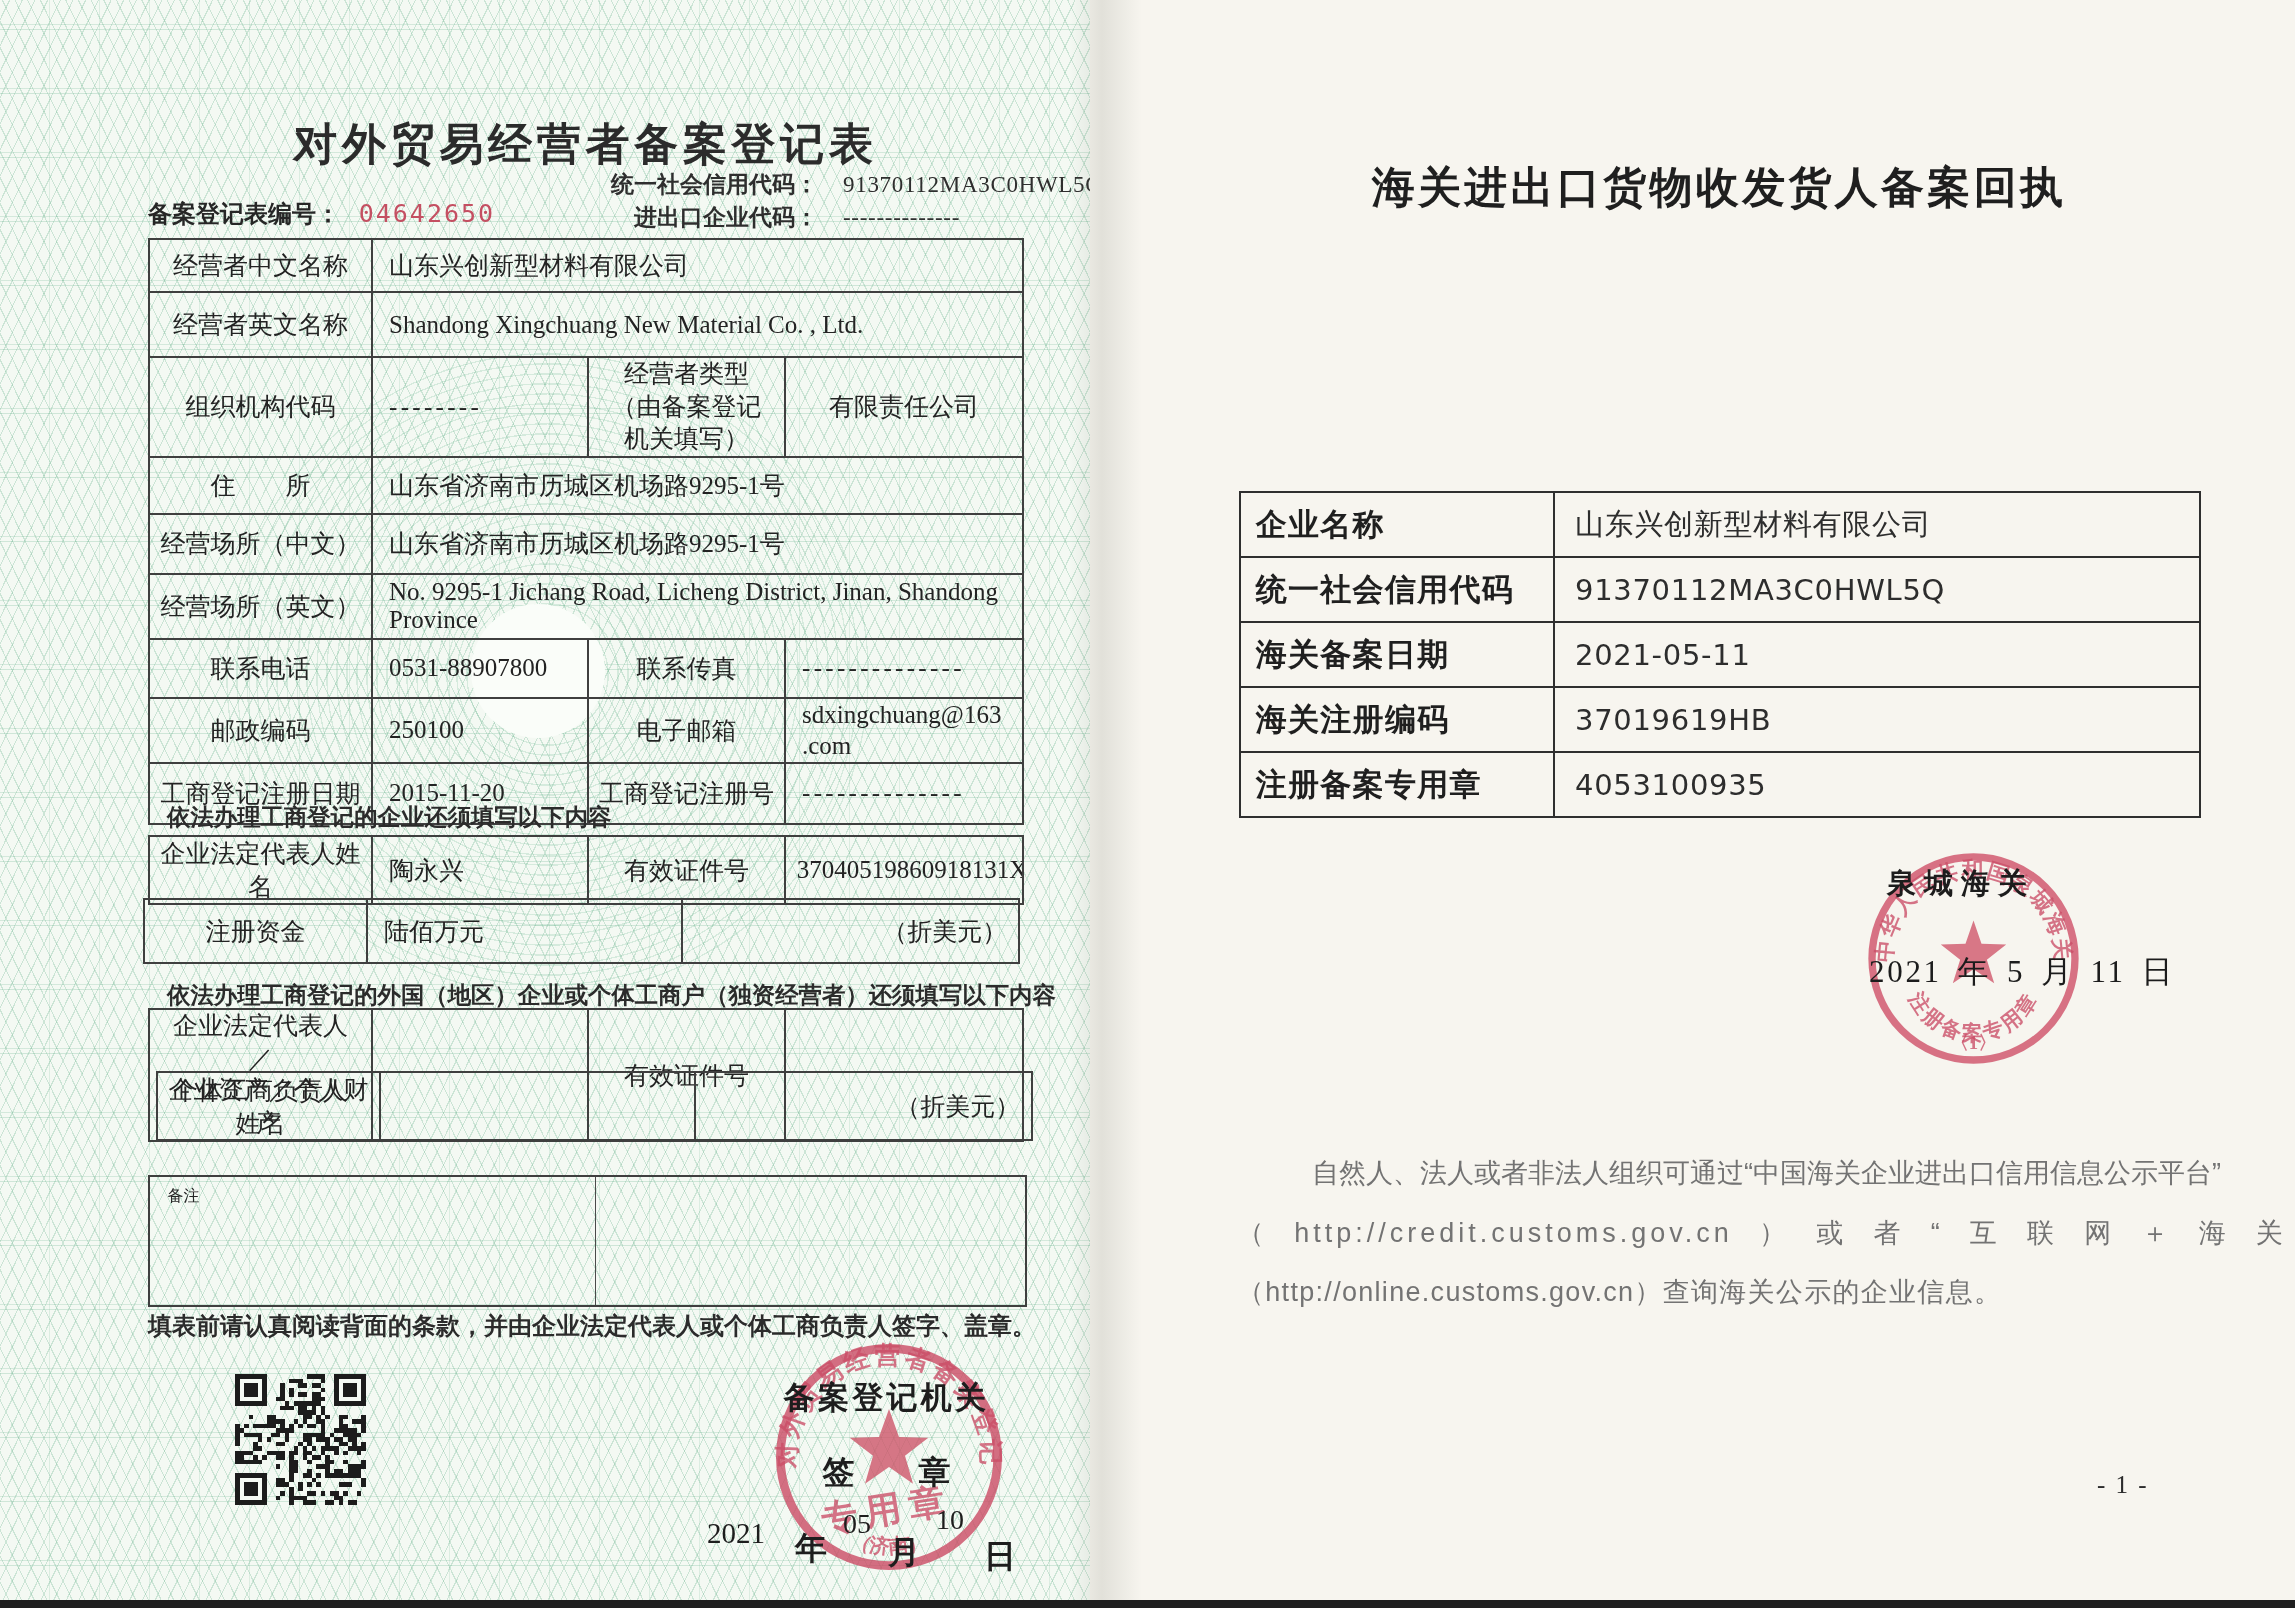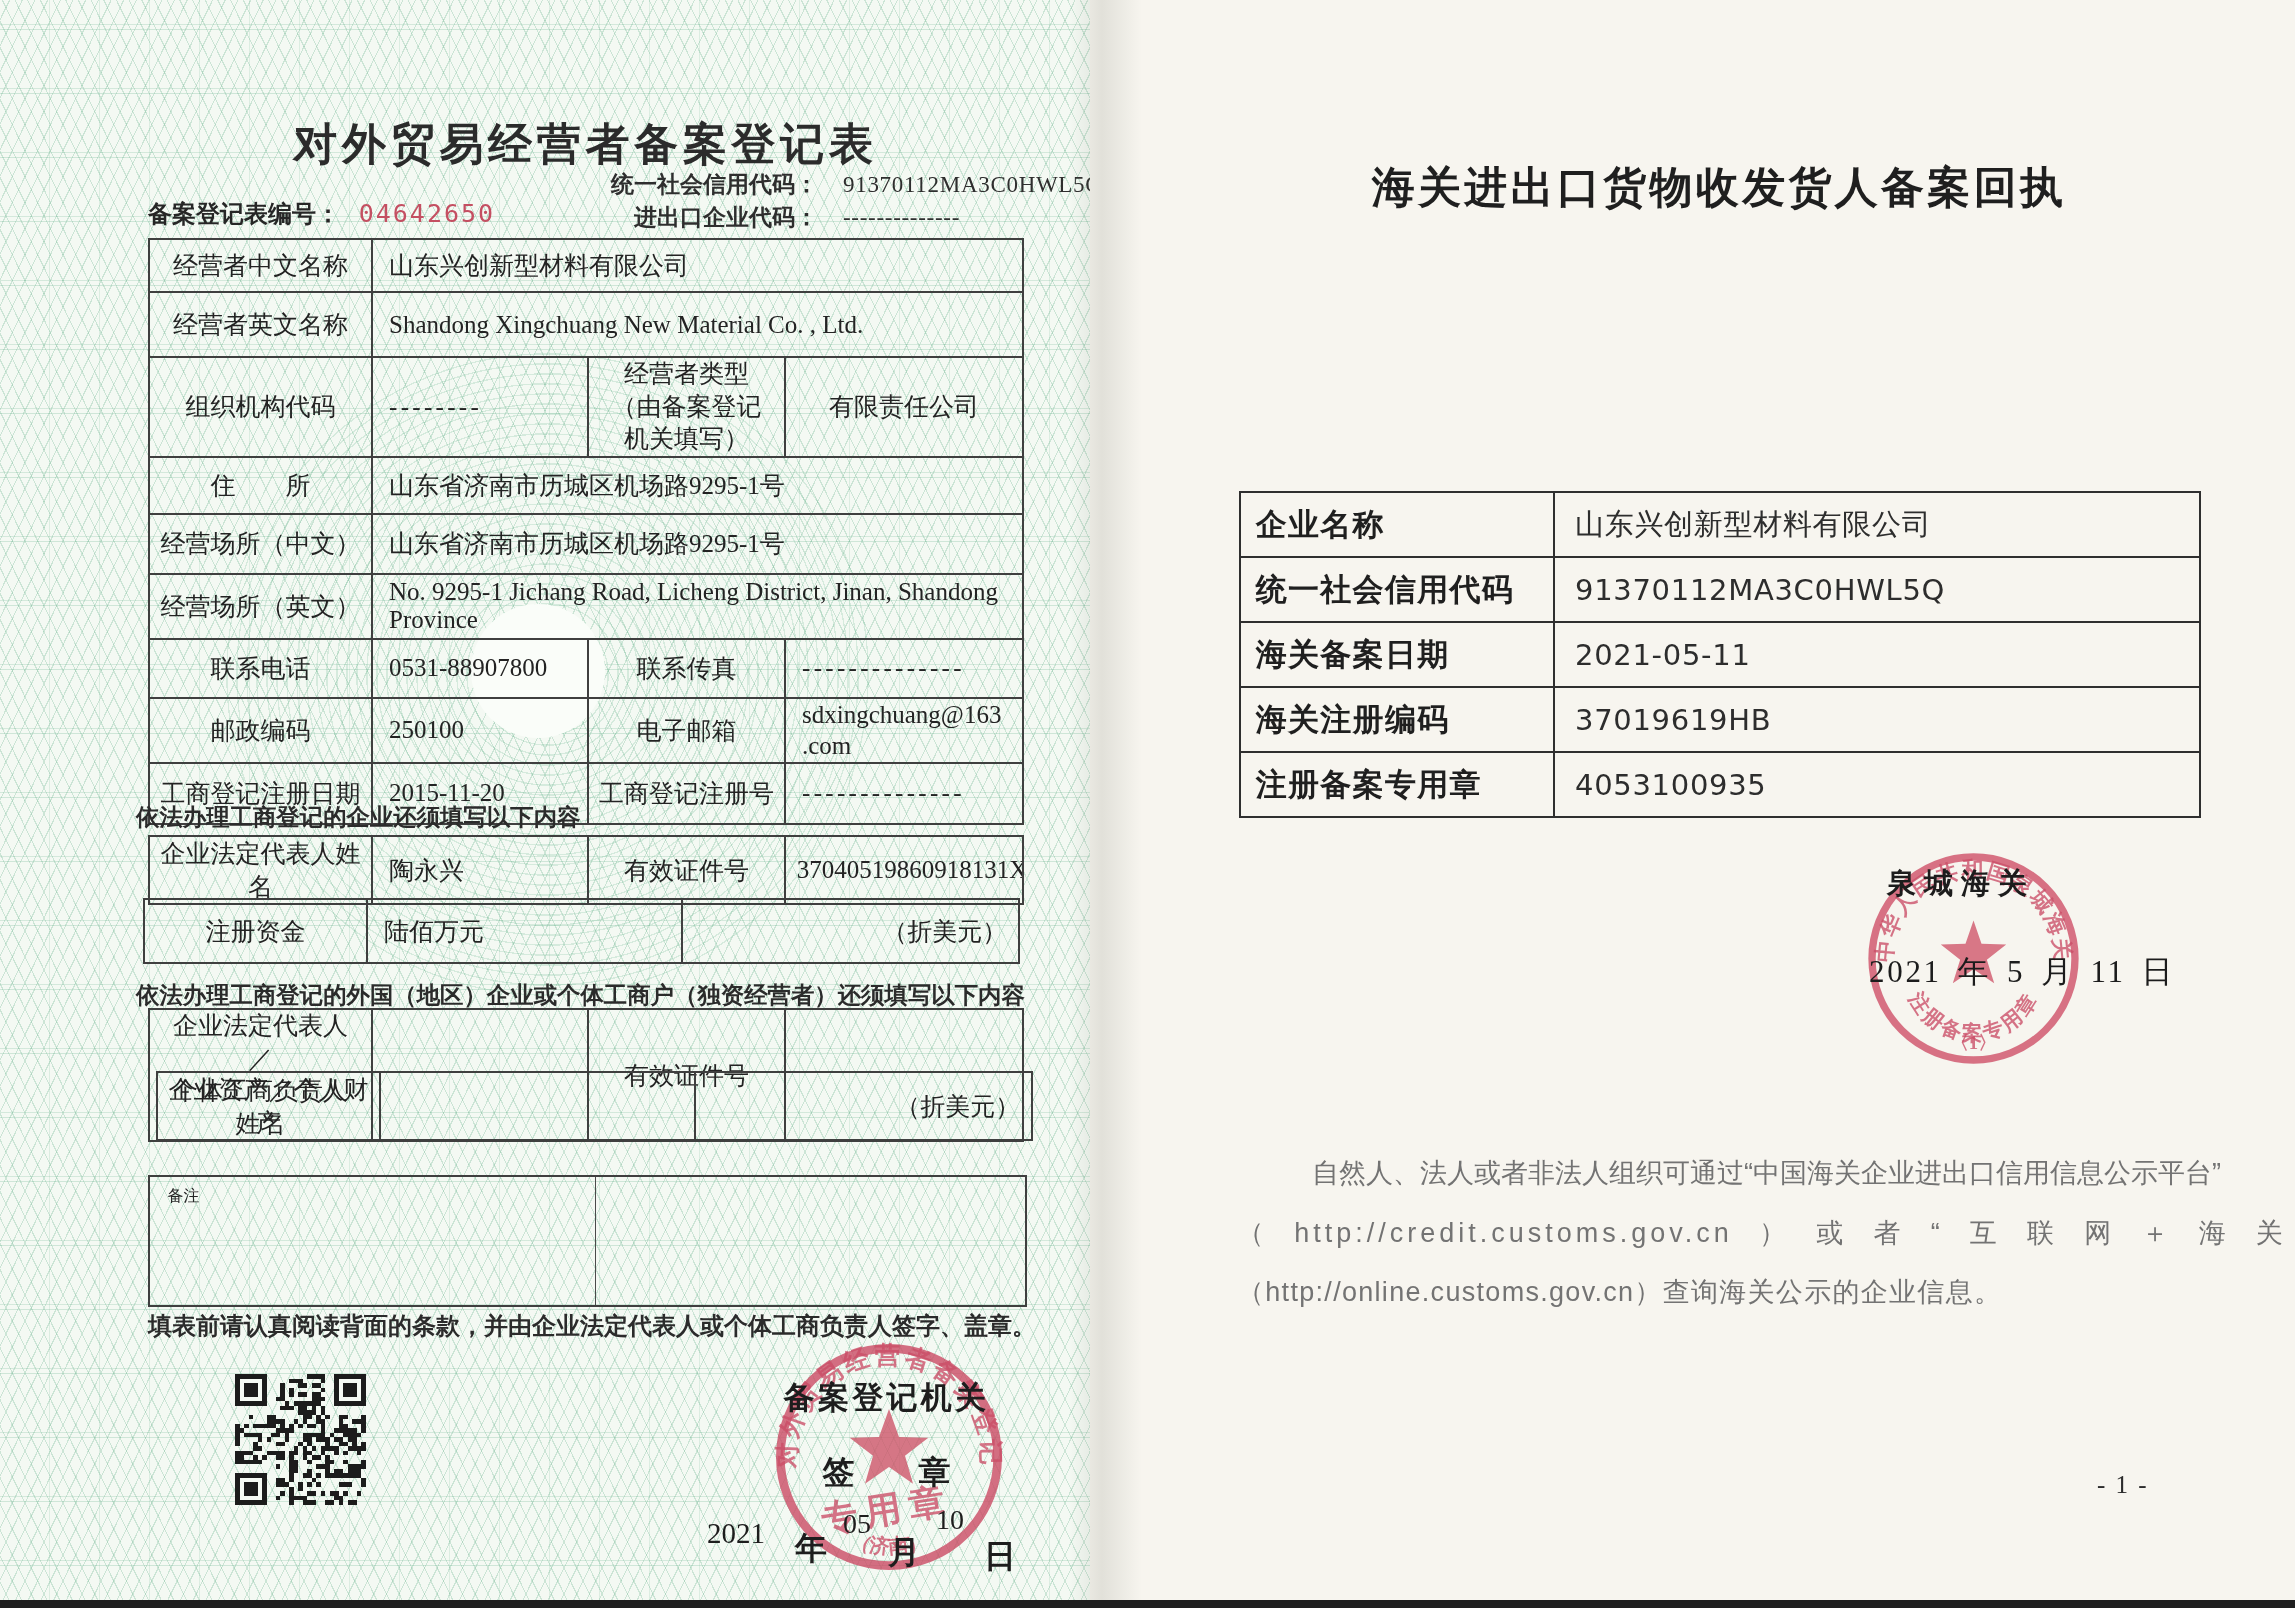--- a/index.html
+++ b/index.html
@@ -52,21 +52,21 @@
   }
   table.t td.lc{text-align:center;padding:0 2.7px;border-radius:21px;}
   table.t td.vc{text-align:left;padding-left:16px;}
   td.sans{font-family:"Liberation Sans", sans-serif;font-size:22px;}
   td.small{font-size:19.4px;line-height:1.3;text-align:center;}
   td.idnum{font-size:21.4px;padding-left:4px;padding-right:0;letter-spacing:0;white-space:nowrap;}
   td.vtop{vertical-align:top;padding-top:6.7px;}
   td.usd{text-align:right;padding-right:9.4px;}
   .email-cell{font-size:22px;line-height:1.25;}
 
-  .sec-head{position:absolute;left:136px;font-size:23.4px;font-weight:bold;color:#2b2b2b;white-space:nowrap;}
+  .sec-head{position:absolute;left:150px;font-size:23.4px;font-weight:bold;color:#2b2b2b;white-space:nowrap;padding-left:17px;}
 
   .remark-box{position:absolute;left:148px;top:1175px;width:875px;height:128px;border:2px solid #3f3f3f;}
   .remark-label{position:absolute;left:17.4px;top:9.4px;font-size:16px;font-family:"Liberation Serif", serif;}
   .remark-divider{position:absolute;left:445px;top:0;width:1.3px;height:100%;background:#4a4a4a;}
 
   .lp-note{position:absolute;left:148px;top:1310px;font-size:24px;font-weight:bold;color:#2b2b2b;white-space:nowrap;}
 
   #qr{position:absolute;left:235px;top:1374px;width:131px;height:131px;}
 
   .stamp-svg{position:absolute;overflow:visible;}

